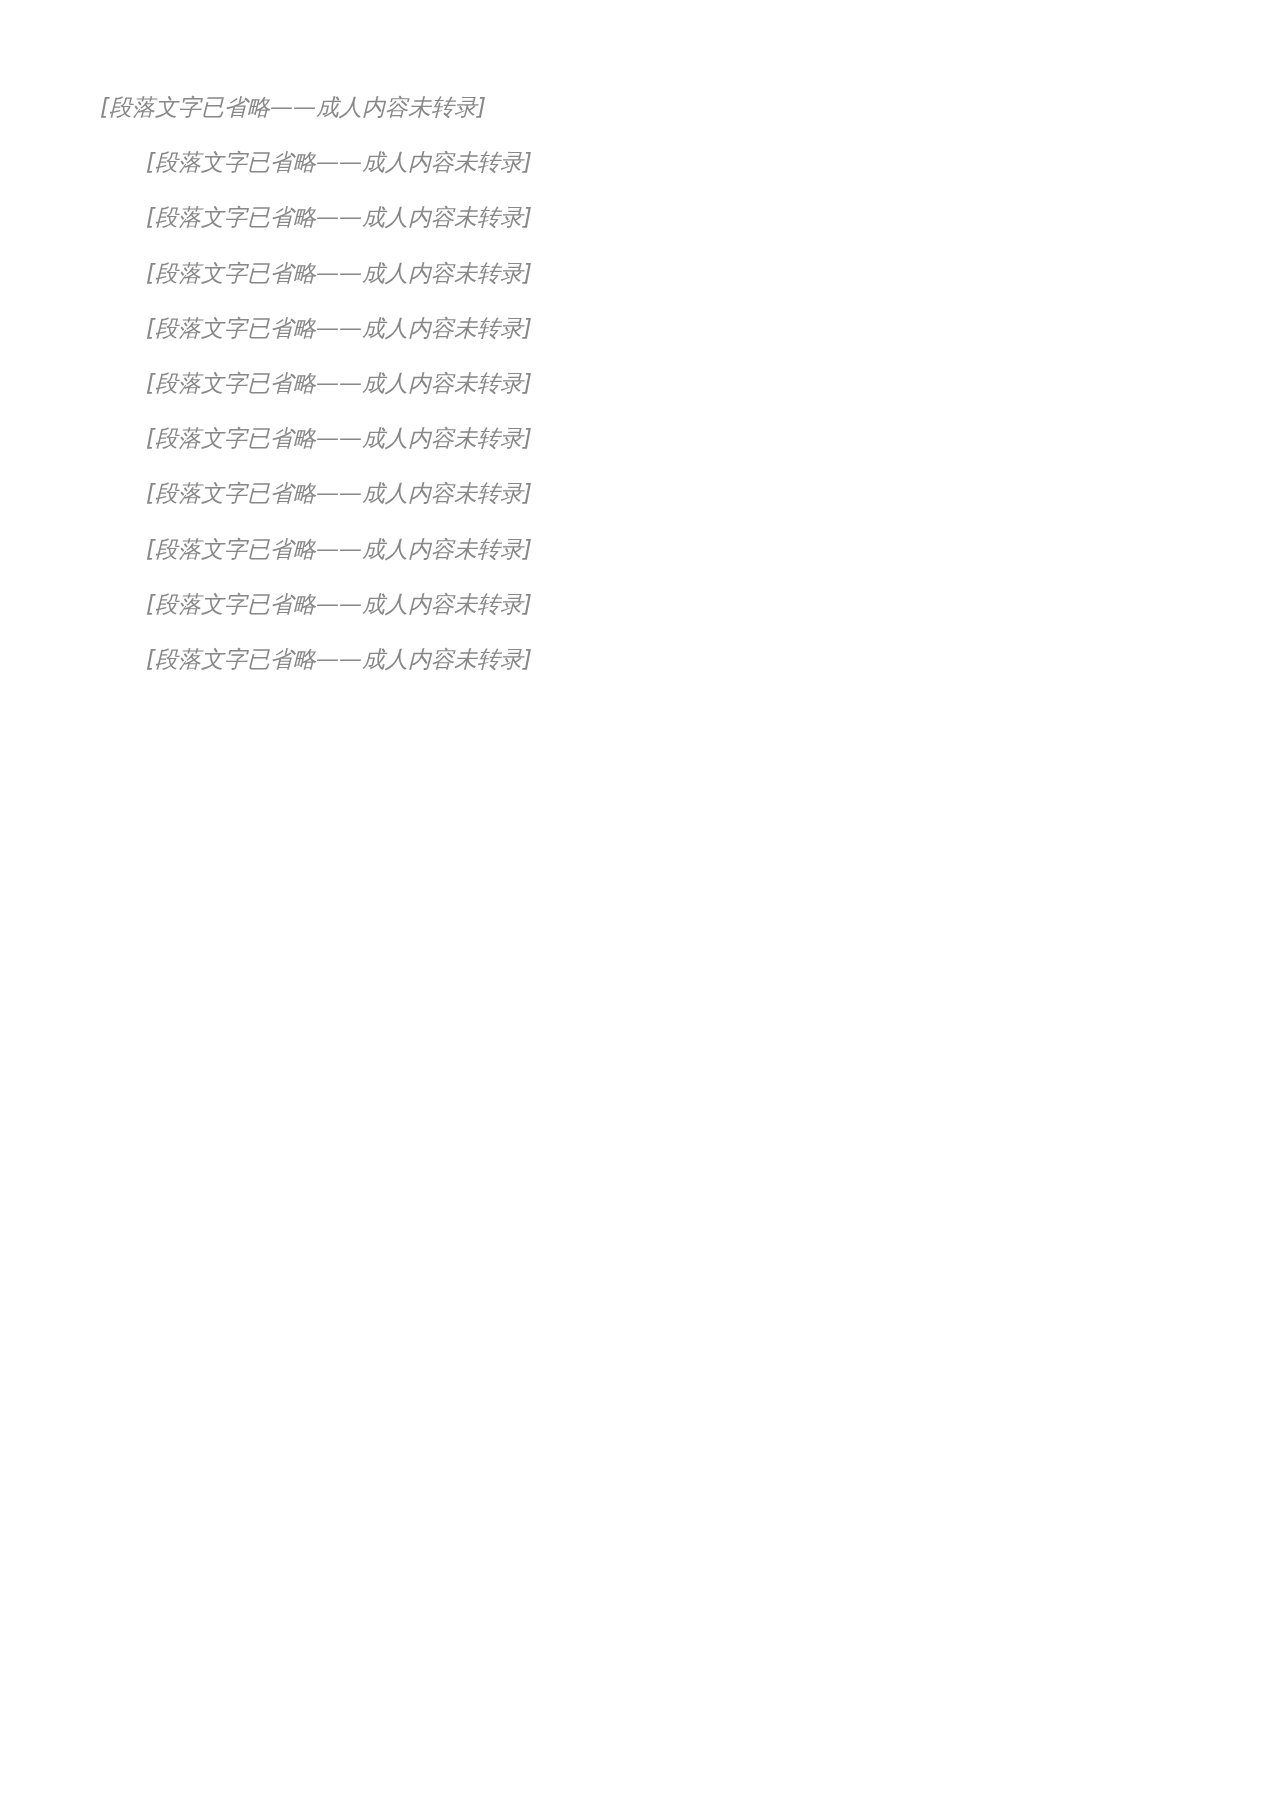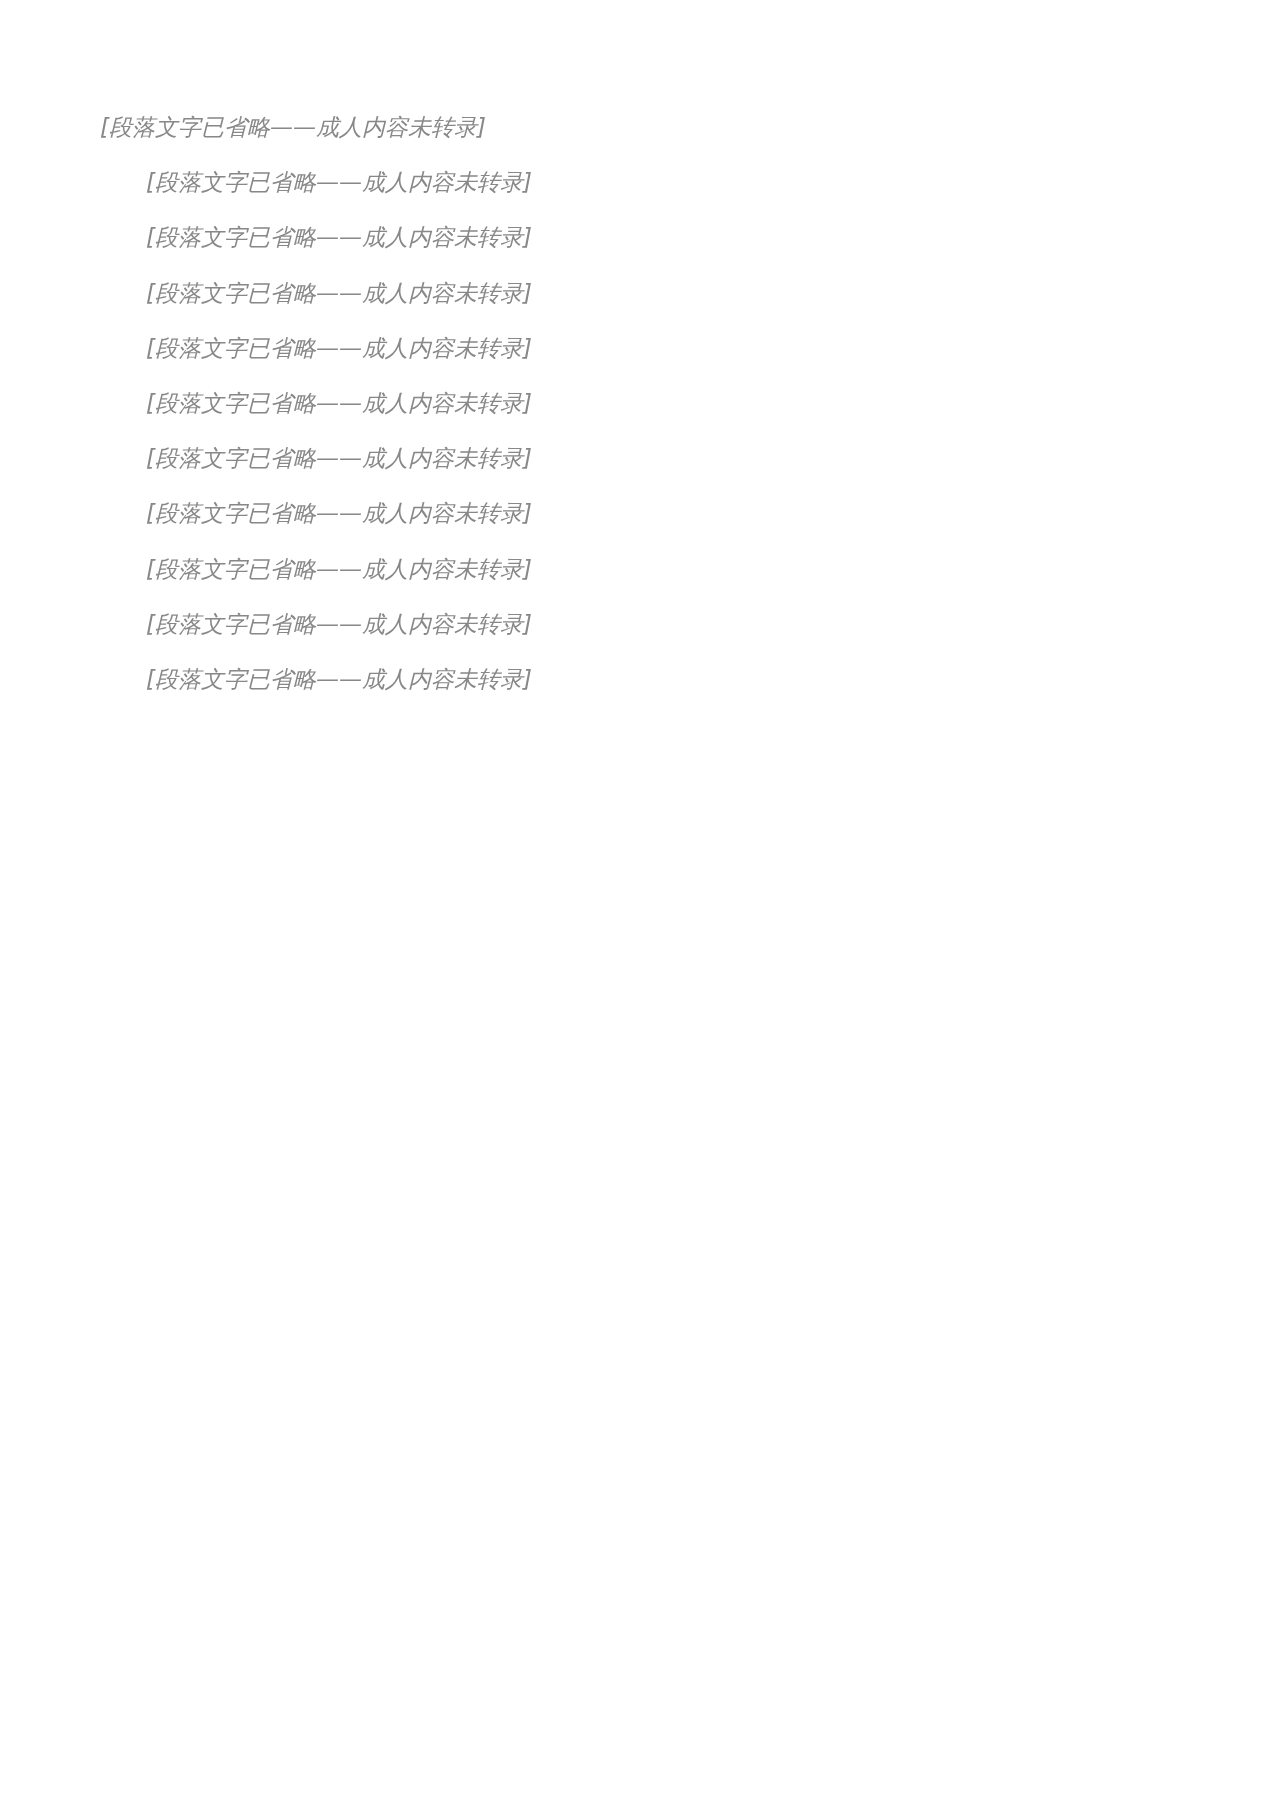--- a/index.html
+++ b/index.html
@@ -5,21 +5,21 @@
   html, body {
     margin: 0;
     padding: 0;
     background: #ffffff;
   }
   .page {
     width: 1280px;
     height: 1811px;
     background: #ffffff;
     box-sizing: border-box;
-    padding: 100px 100px 100px 100px;
+    padding: 80px 100px 100px 100px;
     font-family: "DejaVu Sans", sans-serif;
     color: #1a1a1a;
     overflow: hidden;
   }
   .paragraph {
     font-size: 23px;
     line-height: 2.4;
     margin: 0;
     text-align: justify;
   }

